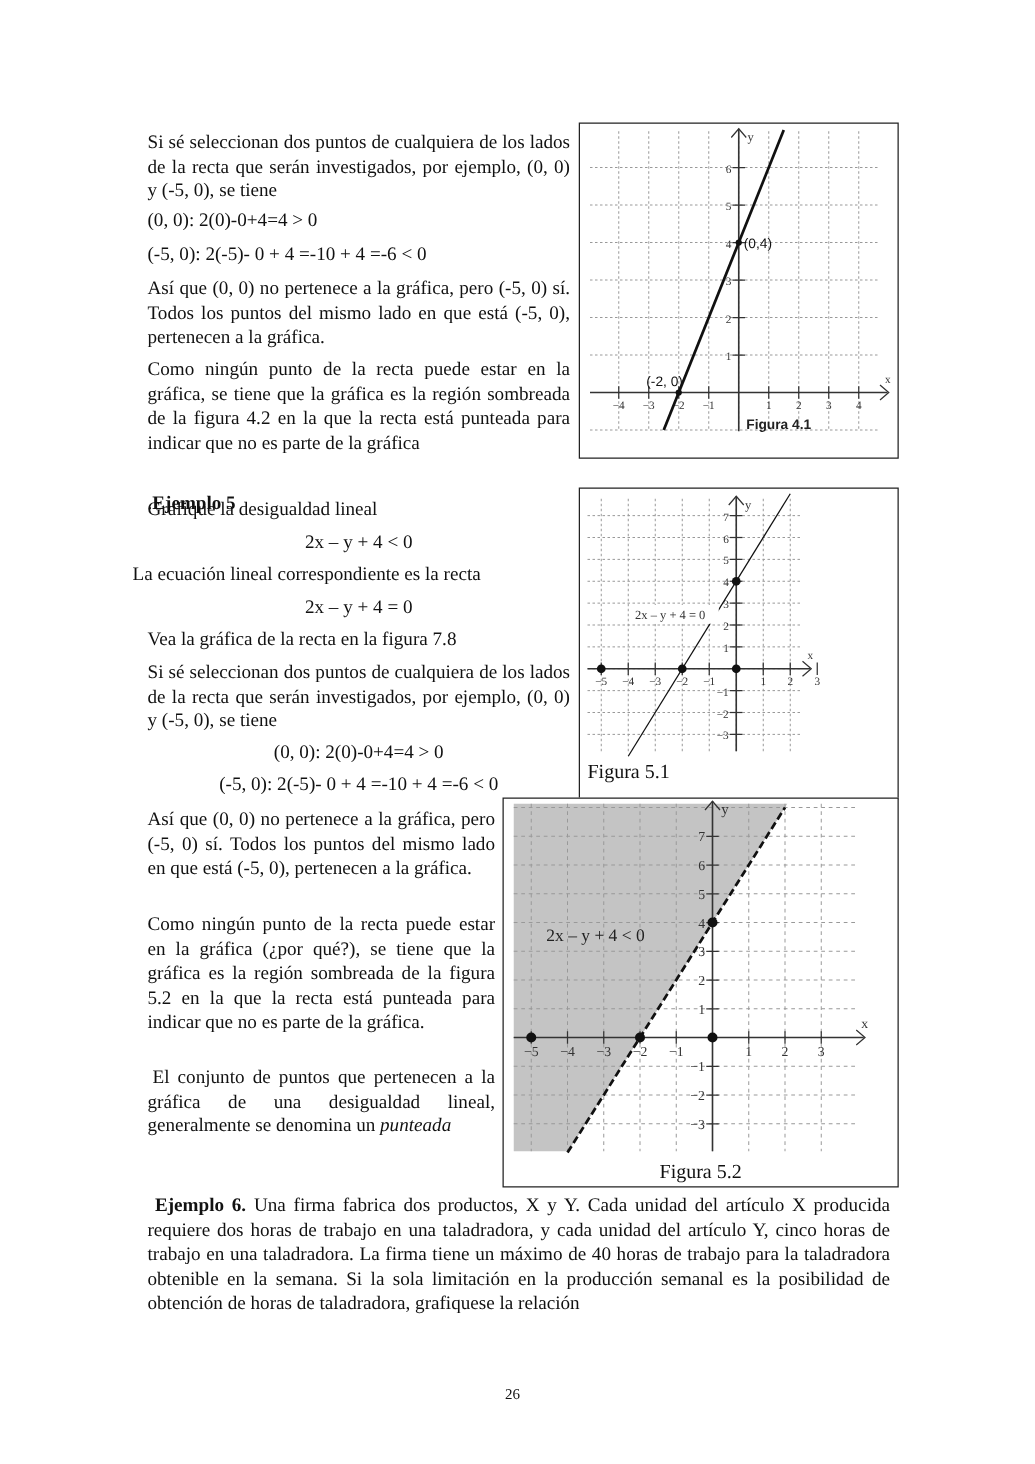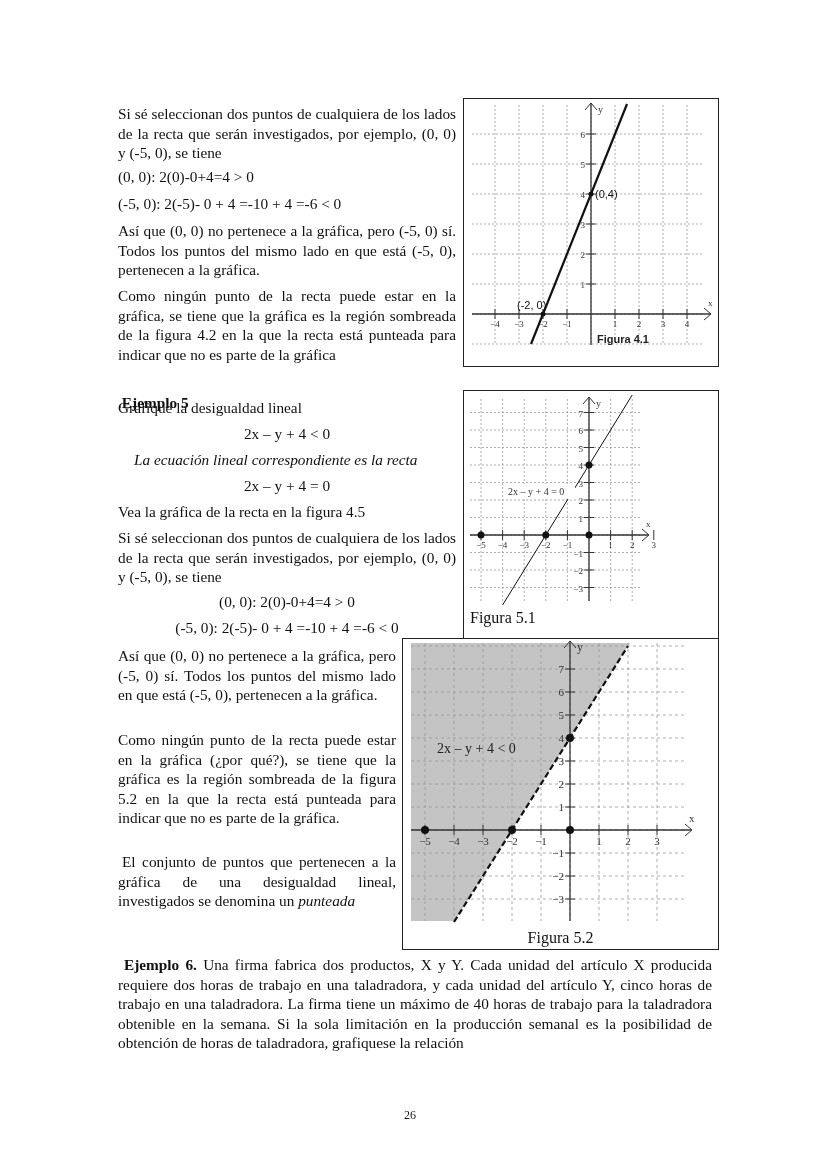--- a/index.html
+++ b/index.html
@@ -80,23 +80,23 @@
       <text x="53" y="210" font-size="11" font-family="Liberation Sans, sans-serif" fill="#111">(-2, 0)</text>
       <circle cx="127" cy="95" r="2.5" fill="#111"></circle>
       <text x="131" y="99" font-size="11" font-family="Liberation Sans, sans-serif" fill="#111">(0,4)</text>
       <text x="133" y="244" font-size="11" font-family="Liberation Sans, sans-serif" font-weight="bold" fill="#222">Figura 4.1</text>
     </svg>
 </div>
 
 <p class="t" style="left:118px;top:371px;margin-top:22px;"><span>.</span><b>Ejemplo 5</b></p>
 <p class="t" style="left:118px;top:398px;">Grafique la desigualdad lineal</p>
 <p class="t center" style="left:118px;top:424px;width:338px;">2x – y + 4 &lt; 0</p>
-<p class="t" style="left:134px;top:450px;font-style:italic;">La ecuación lineal correspondiente es la recta</p>
+<p class="t" style="left:106px;top:450px;">La ecuación lineal correspondiente es la recta</p>
 <p class="t center" style="left:118px;top:476px;width:338px;">2x – y + 4 = 0</p>
-<p class="t" style="left:118px;top:502px;">Vea la gráfica de la recta en la figura 4.5</p>
+<p class="t" style="left:118px;top:502px;">Vea la gráfica de la recta en la figura 7.8</p>
 <p class="t just" style="left:118px;top:528px;width:338px;">Si sé seleccionan dos puntos de cualquiera de los lados de la recta que serán investigados, por ejemplo, (0, 0) y (-5, 0), se tiene</p>
 <p class="t center" style="left:118px;top:592px;width:338px;">(0, 0): 2(0)-0+4=4 &gt; 0</p>
 <p class="t center" style="left:118px;top:618px;width:338px;">(-5, 0): 2(-5)- 0 + 4 =-10 + 4 =-6 &lt; 0</p>
 
 <div class="fig" style="left:463px;top:390px;width:254px;height:248px;">
   <svg id="fig51" width="254" height="248">
       <line x1="17" y1="8" x2="17" y2="210" stroke="#999" stroke-width="0.8" stroke-dasharray="2,2"></line>
       <line x1="38.599999999999994" y1="8" x2="38.599999999999994" y2="210" stroke="#999" stroke-width="0.8" stroke-dasharray="2,2"></line>
       <line x1="60.19999999999999" y1="8" x2="60.19999999999999" y2="210" stroke="#999" stroke-width="0.8" stroke-dasharray="2,2"></line>
       <line x1="81.8" y1="8" x2="81.8" y2="210" stroke="#999" stroke-width="0.8" stroke-dasharray="2,2"></line>
@@ -163,21 +163,21 @@
       <circle cx="17" cy="144" r="3.5" fill="#111"></circle>
       <circle cx="81.8" cy="144" r="3.5" fill="#111"></circle>
       <circle cx="125" cy="144" r="3.5" fill="#111"></circle>
       <circle cx="125" cy="74" r="3.5" fill="#111"></circle>
     </svg>
   <div class="figcap" style="left:6px;top:218px;font-size:16px;">Figura 5.1</div>
 </div>
 
 <p class="t just" style="left:118px;top:646px;width:278px;">Así que (0, 0) no pertenece a la gráfica, pero (-5, 0) sí. Todos los puntos del mismo lado en que está (-5, 0), pertenecen a la gráfica.</p>
 <p class="t just" style="left:118px;top:730px;width:278px;">Como ningún punto de la recta puede estar en la gráfica (¿por qué?), se tiene que la gráfica es la región sombreada de la figura 5.2 en la que la recta está punteada para indicar que no es parte de la gráfica.</p>
-<p class="t just" style="left:118px;top:852px;width:278px;text-indent:4px;"><span>El conjunto de puntos que pertenecen a la gráfica de una desigualdad lineal, investigados se denomina un </span><i>punteada</i></p>
+<p class="t just" style="left:118px;top:852px;width:278px;text-indent:4px;"><span>El conjunto de puntos que pertenecen a la gráfica de una desigualdad lineal, generalmente se denomina un </span><i>punteada</i></p>
 
 <div class="fig" style="left:402px;top:638px;width:315px;height:310px;">
   <svg id="fig52" width="315" height="310">
       <polygon points="8,4 226.89130434782606,4 51.6304347826087,282 8,282" fill="#c4c4c4"></polygon>
       <line x1="22" y1="4" x2="22" y2="282" stroke="#999" stroke-width="0.8" stroke-dasharray="3,3"></line>
       <line x1="51" y1="4" x2="51" y2="282" stroke="#999" stroke-width="0.8" stroke-dasharray="3,3"></line>
       <line x1="80" y1="4" x2="80" y2="282" stroke="#999" stroke-width="0.8" stroke-dasharray="3,3"></line>
       <line x1="109" y1="4" x2="109" y2="282" stroke="#999" stroke-width="0.8" stroke-dasharray="3,3"></line>
       <line x1="138" y1="4" x2="138" y2="282" stroke="#999" stroke-width="0.8" stroke-dasharray="3,3"></line>
       <line x1="167" y1="4" x2="167" y2="282" stroke="#999" stroke-width="0.8" stroke-dasharray="3,3"></line>

